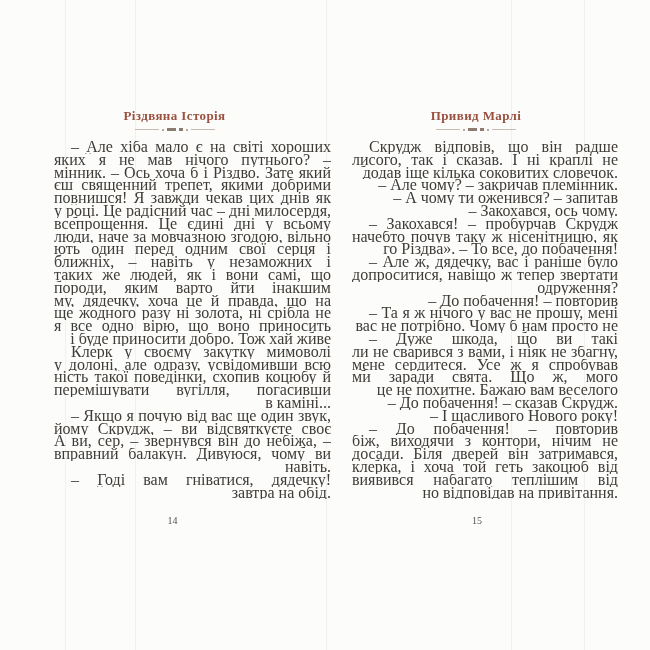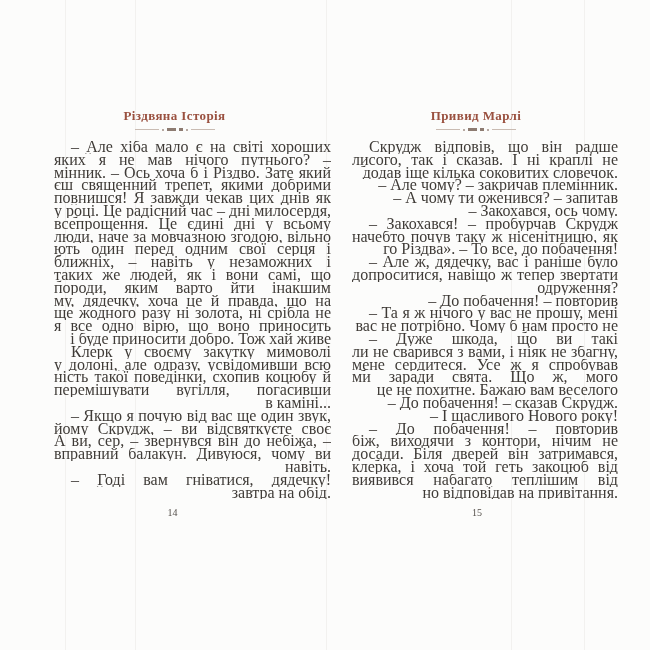--- a/index.html
+++ b/index.html
@@ -51,21 +51,21 @@
     color:var(--c-text);
     font-size:16px;
     line-height:12.8px;
   }
   .line{height:12.8px;overflow:hidden;}
   .line.j{text-align:justify;text-align-last:justify;}
   .line.e{text-align:right;}
   .line.i{text-indent:17px;}
 
   .folio{
-    margin-top:8px;
+    margin-top:16px;
     text-align:center;
     font-size:10px;
     color:var(--c-folio);
     transform:translateX(-20px);
   }
   .page-right .folio{transform:translateX(-8px);}
 </style>
 </head>
 <body>
 

